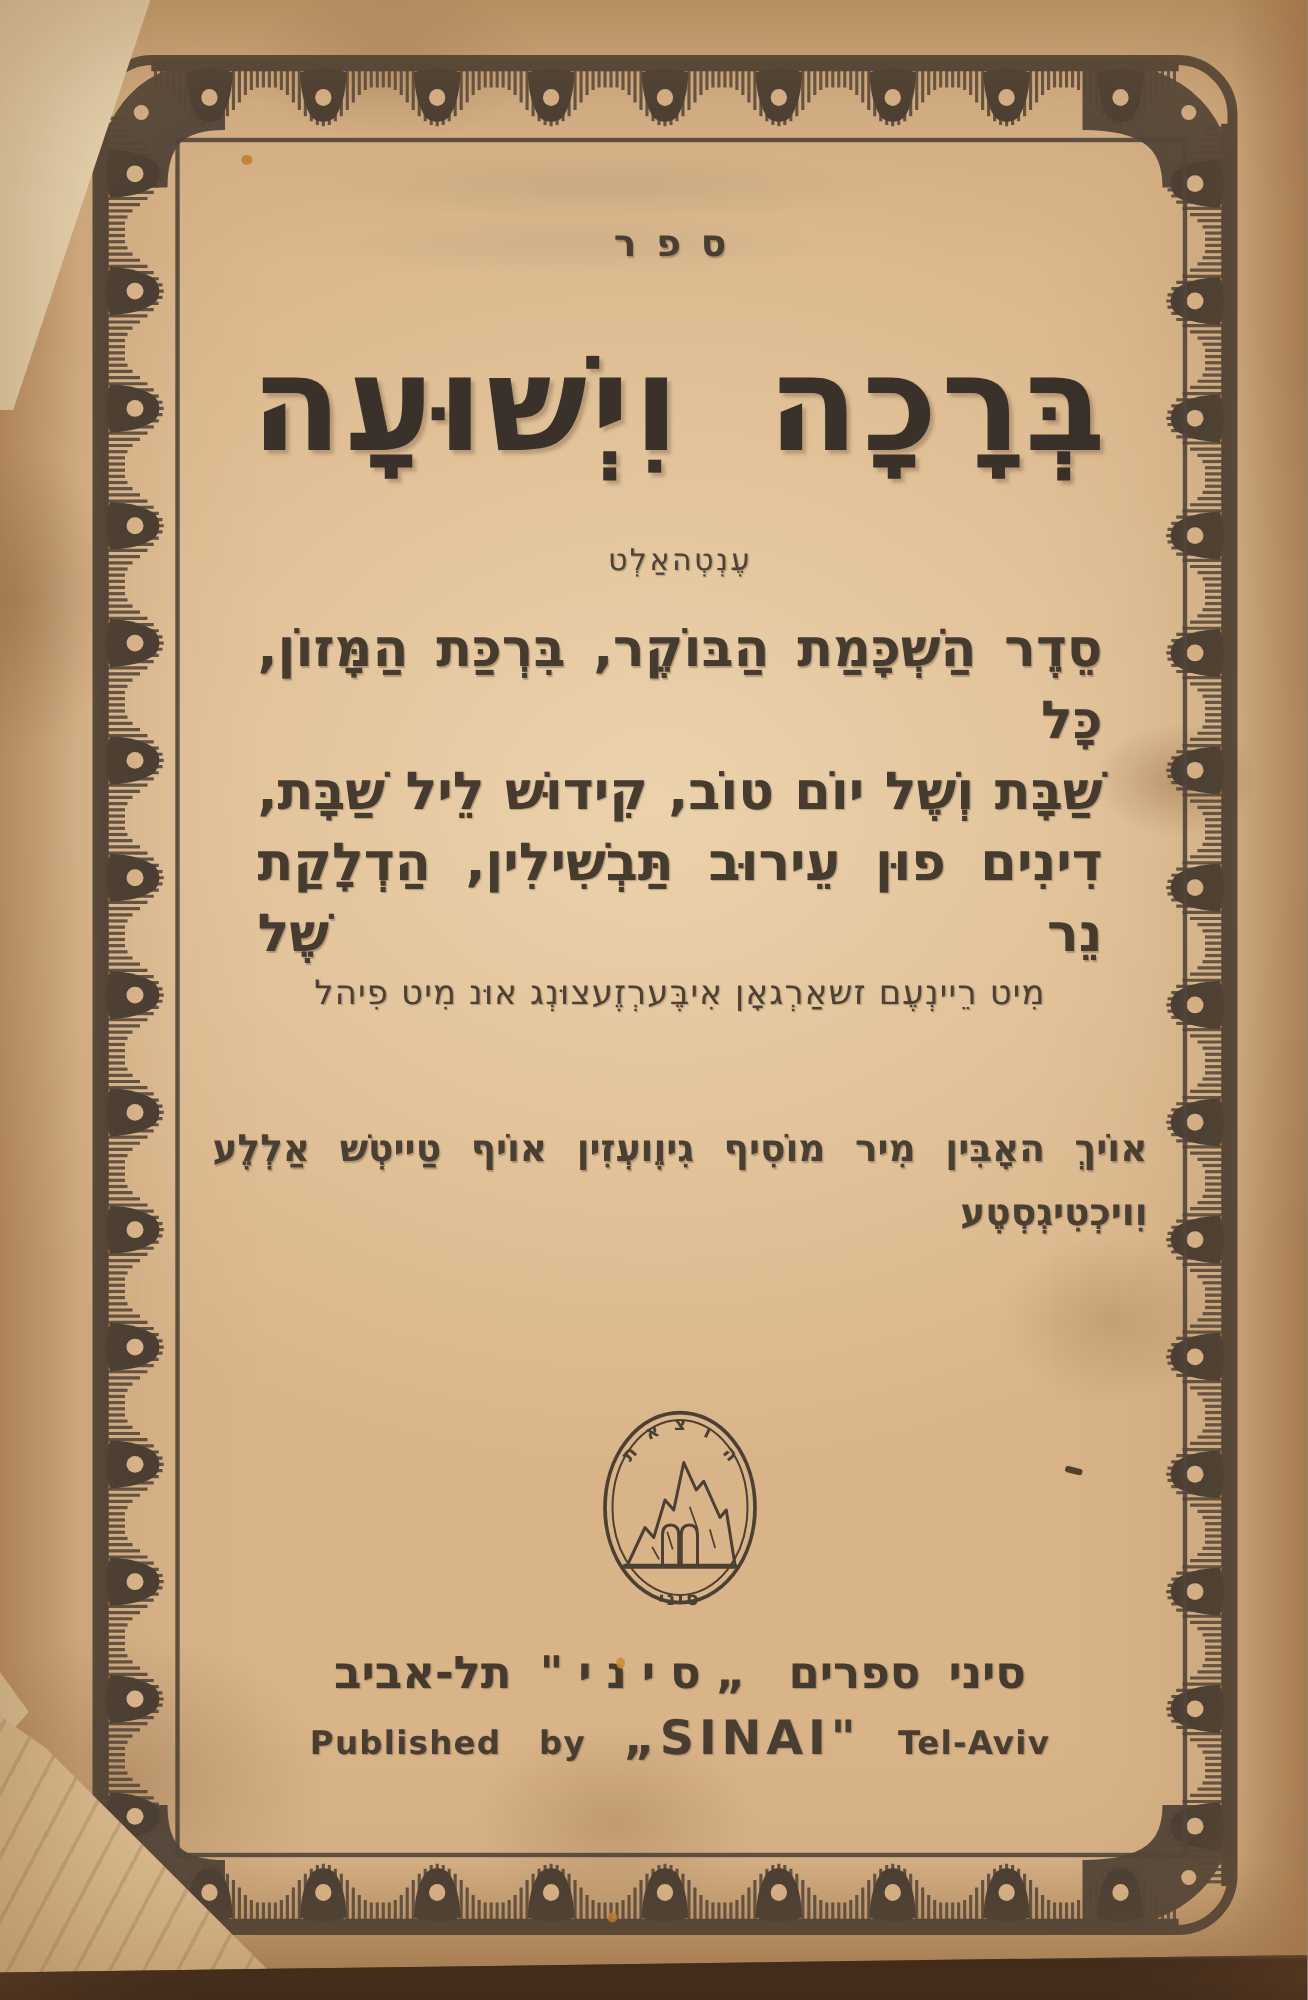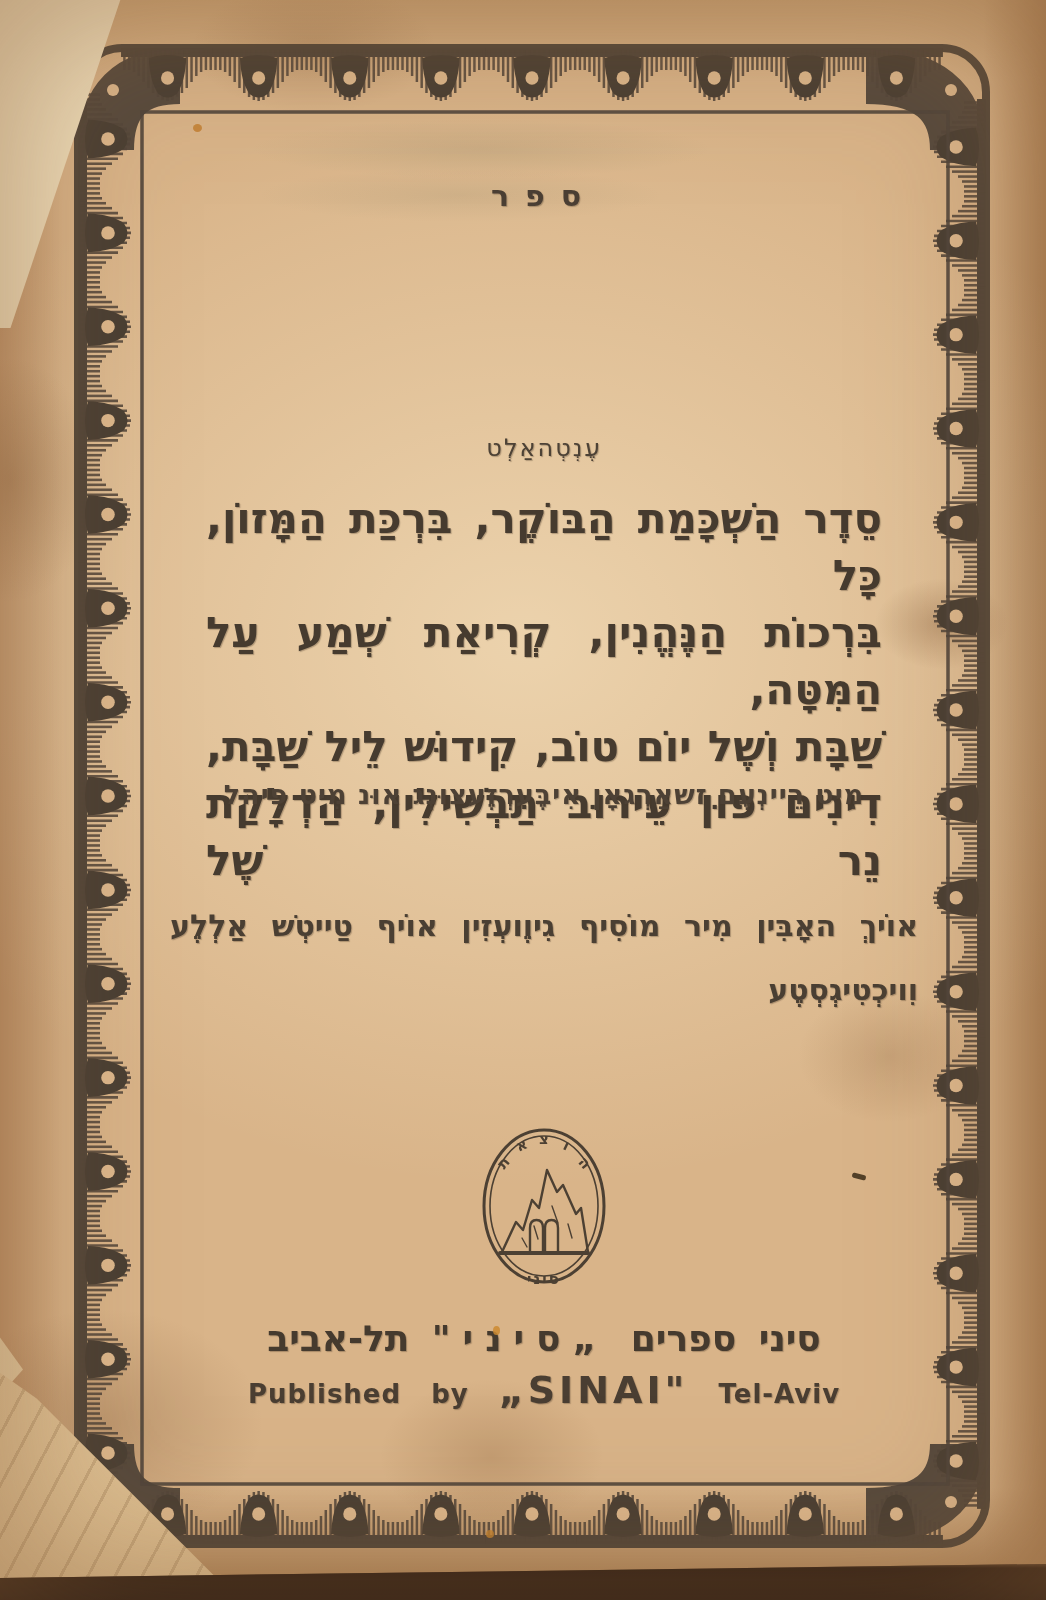--- a/index.html
+++ b/index.html
@@ -65,22 +65,22 @@
   .t-shadow { text-shadow: 1px 1px 1px rgba(75,58,40,.35); }
 
   .series { top:66px; text-align:center; font-size:30px; font-weight:bold; letter-spacing:16px; color:#4b3f34; }
   .title  { top:150px; text-align:center; font-size:106px; font-weight:bold; letter-spacing:3px; word-spacing:28px;
             color:#39312a; text-shadow:3px 3px 3px rgba(86,60,38,.3); }
   .contents-heading { top:322px; text-align:center; font-size:24px; font-weight:normal; letter-spacing:2px; color:#4d4236; }
 
   .contents { top:378px; padding:0 64px; font-size:42px; font-weight:bold; line-height:57px; color:#463b2f; }
   .jline { text-align:justify; text-align-last:justify; }
 
-  .note1 { top:660px; text-align:center; font-size:27px; font-weight:bold; line-height:45px; color:#4d4135; letter-spacing:1px; }
-  .note2 { top:782px; padding:0 28px; font-size:30px; font-weight:bold; line-height:64px; color:#4a3f33; }
+  .note1 { top:660px; text-align:center; font-size:27px; font-weight:normal; line-height:45px; color:#4d4135; letter-spacing:1px; }
+  .note2 { top:782px; padding:0 28px; font-size:30px; font-weight:bold; line-height:51px; color:#4a3f33; }
   .outlined {
     color:transparent; -webkit-text-stroke:1.7px #4c4135;
     font-size:1.14em; letter-spacing:2px;
   }
 
   .logo-wrap { top:994px; display:flex; justify-content:center; }
   .logo-wrap svg { display:block; }
 
   .imprint-he { top:1206px; text-align:center; font-size:36px; font-weight:bold; color:#453a2e; word-spacing:10px; }
   .imprint-he .spaced { letter-spacing:12px; }
@@ -200,26 +200,26 @@
         <use href="#scu" x="1330"></use>
     </g>
 
     <rect x="142" y="112" width="806" height="1372" fill="none" stroke="#4e443b" stroke-width="3.5" opacity="0.9"></rect>
   </svg>
 
   <div class="content">
 
     <div class="series t-shadow">ספר</div>
 
+    <div class="title">בְּרָכָה וִיְשׁוּעָה</div>
 
     <div class="contents-heading t-shadow">עֶנְטְהאַלְט</div>
 
     <div class="contents t-shadow">
       <div class="jline">סֵדֶר הַשְׁכָּמַת הַבּוֹקֶר, בִּרְכַּת הַמָּזוֹן, כָּל</div>
-      <div class="jline">בִּרְכוֹת הַנֶּהֱנִין, קְרִיאַת שְׁמַע עַל הַמִּטָּה,</div>
       <div class="jline">שַׁבָּת וְשֶׁל יוֹם טוֹב, קִידוּשׁ לֵיל שַׁבָּת,</div>
       <div class="jline">דִינִים פוּן עֵירוּב תַּבְשִׁילִין, הַדְלָקַת נֵר שֶׁל</div>
     </div>
 
     <div class="note1 t-shadow">
       <div>מִיט רֵיינְעֶם זשאַרְגאָן אִיבֶּערְזֶעצוּנְג אוּנ מִיט פִיהל</div>
     </div>
 
     <div class="note2 t-shadow">
       <div class="jline">אוֹיךְ האָבִּין מִיר מוֹסִיף גִיוֶועְזִין אוֹיף טַייטְשׁ אַלְלֶע וִויכְטִיגְסְטֶע</div>

